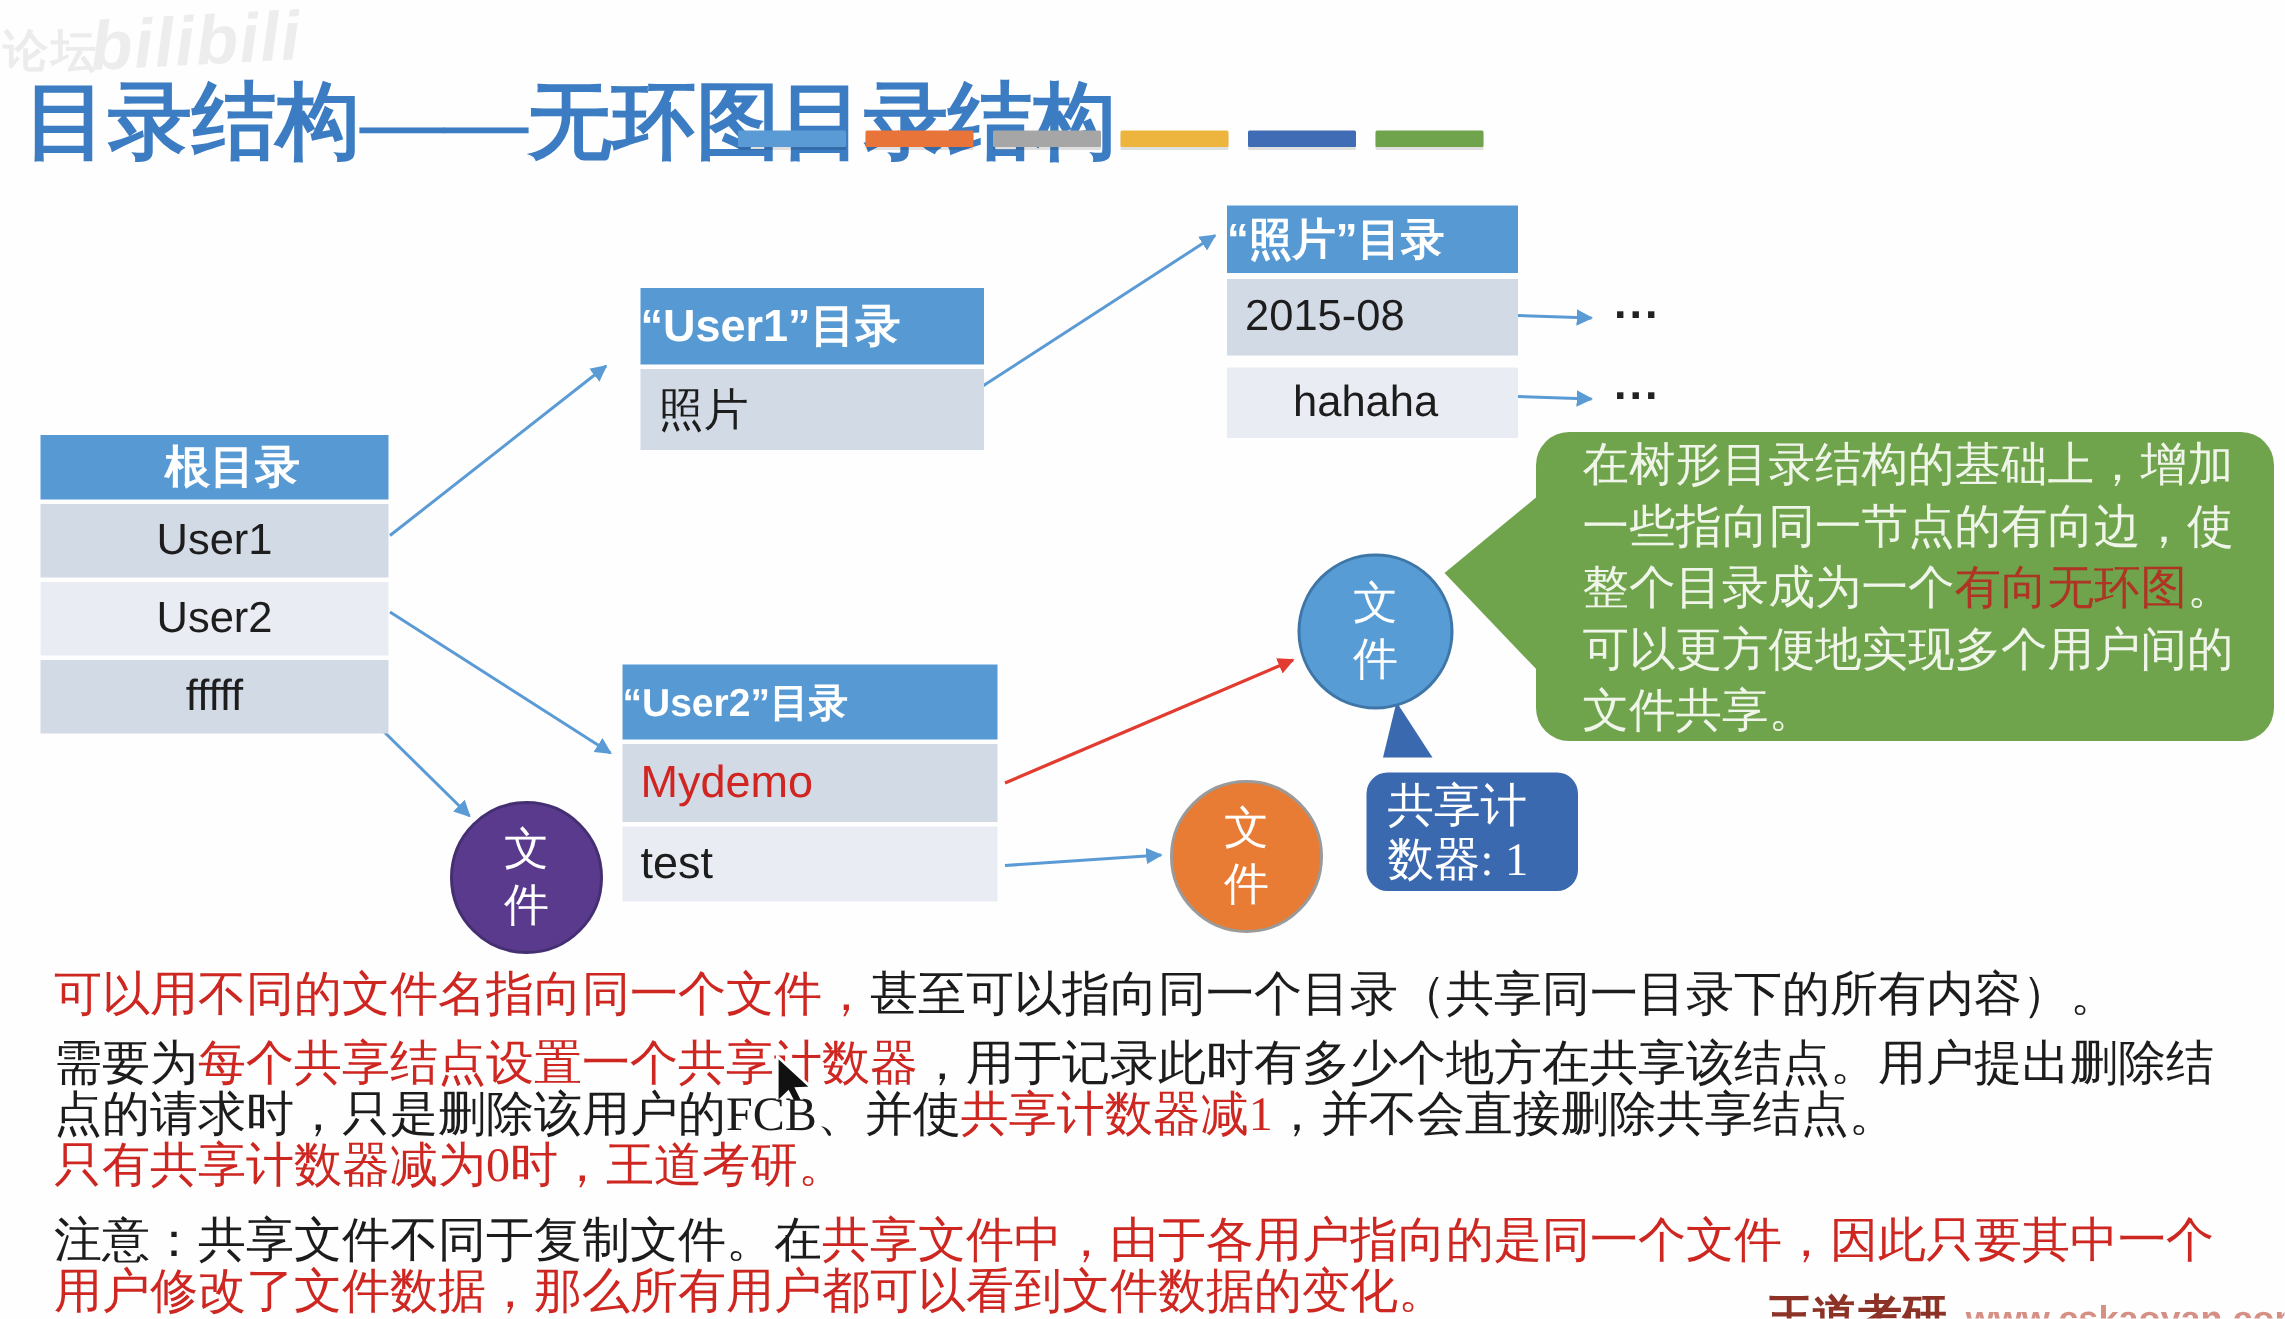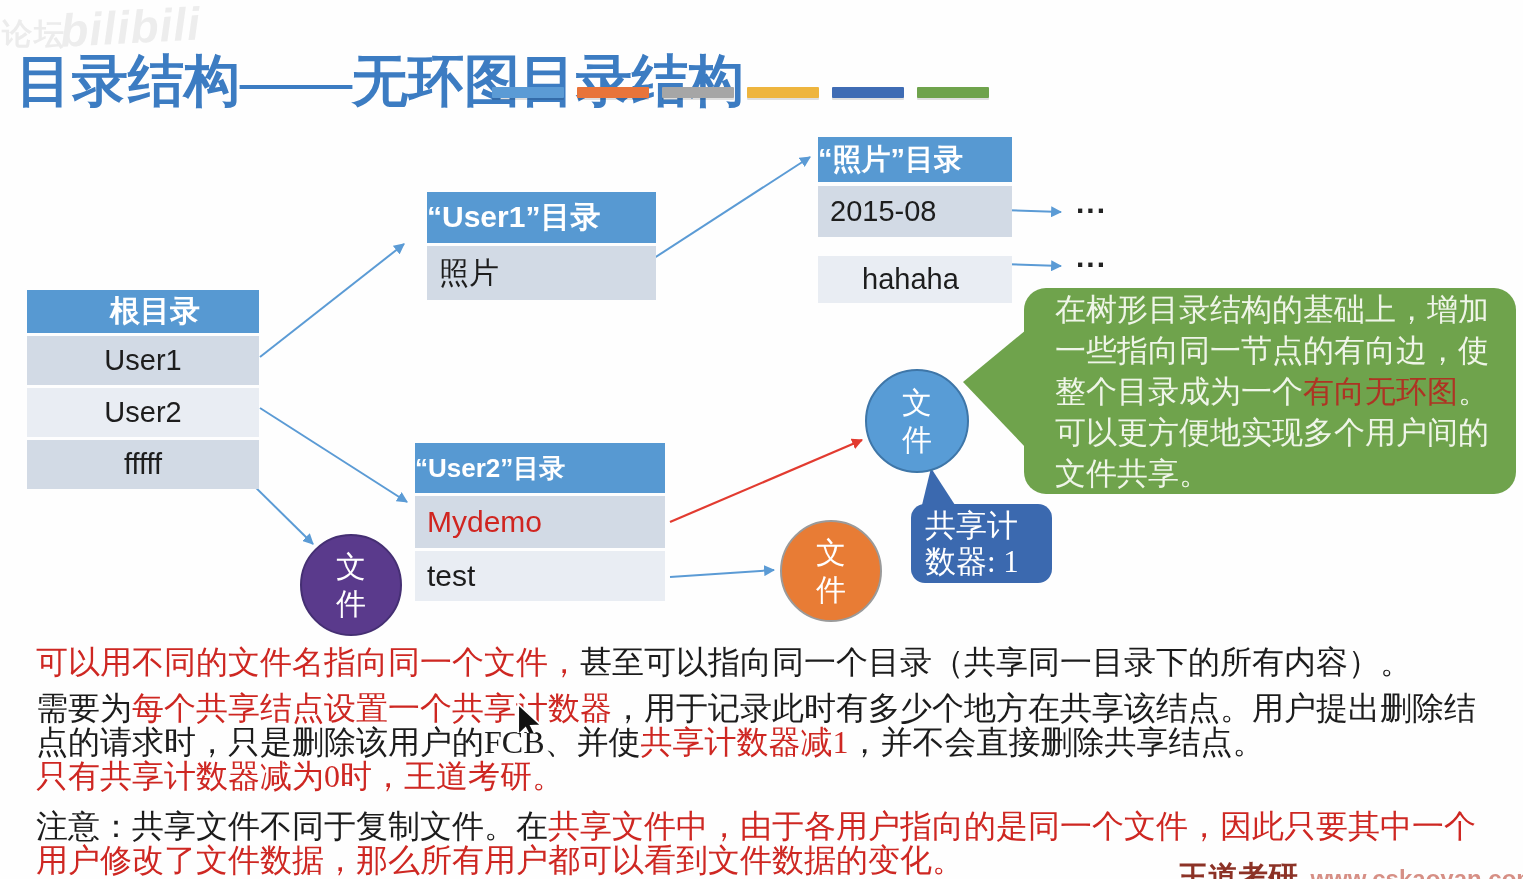--- a/index.html
+++ b/index.html
@@ -39,21 +39,21 @@
           justify-content:center;color:#fff;font-family:"Liberation Serif",serif;}
   .circle span{display:block;width:1.05em;word-break:break-all;text-align:center;line-height:1.25;}
   .circle-purple{left:300px;top:534px;width:98px;height:98px;background:#5a3a8c;
                  border:2px solid #452f73;font-size:30px;}
   .circle-blue{left:865px;top:369px;width:100px;height:100px;background:#589cd6;
                border:2px solid #3e76a8;font-size:30px;}
   .circle-orange{left:780px;top:520px;width:98px;height:98px;background:#e87c35;
                  border:2px solid #9a9a9a;font-size:30px;}
 
   
-  .bubble-counter{position:absolute;left:911px;top:504px;width:141px;height:79px;z-index:4;
+  .bubble-counter{position:absolute;left:911px;top:515px;width:141px;height:79px;z-index:4;
                   background:#3b69af;border-radius:14px;color:#fff;font-size:31px;line-height:36px;
                   padding:4px 0 0 14px;box-sizing:border-box;font-family:"Liberation Serif",serif;}
   .bubble-dag{position:absolute;left:1024px;top:288px;width:492px;height:206px;z-index:4;
               background:#6fa34c;border-radius:22px;box-sizing:border-box;
               padding:1px 15px 0 31px;font-size:31px;line-height:41px;
               font-family:"Liberation Serif",serif;white-space:pre-line;}
   .bubble-dag .run-w{color:#eff5e8;}
   .bubble-dag .run-r{color:#ae3423;}
 
   
@@ -124,21 +124,21 @@
   </div>
 
   <div class="tbl" style="left:415px;top:192px;width:229px;margin-left:12px;">
     <div class="th left" style="height:51px;font-size:30px;">“User1”目录</div>
     <div class="tr left row-a" style="height:54px;font-size:30px;">照片</div>
   </div>
 
   <div class="tbl" style="left:818px;top:137px;width:194px;">
     <div class="th left" style="height:45px;font-size:29px;">“照片”目录</div>
     <div class="tr left row-a" style="height:51px;font-size:29px;margin-top:4px;">2015-08</div>
-    <div class="tr left row-b" style="height:47px;font-size:29px;margin-top:19px;padding-left:44px;">hahaha</div>
+    <div class="tr left row-b" style="height:47px;font-size:29px;margin-top:8px;padding-left:44px;">hahaha</div>
   </div>
 
   <div class="tbl" style="left:415px;top:443px;width:250px;">
     <div class="th left" style="height:50px;font-size:26px;">“User2”目录</div>
     <div class="tr left row-a red-text" style="height:52px;font-size:30px;">Mydemo</div>
     <div class="tr left row-b" style="height:50px;font-size:30px;">test</div>
   </div>
 
   <div class="dots" style="left:1076px;top:186px;">...</div>
   <div class="dots" style="left:1076px;top:240px;">...</div>

